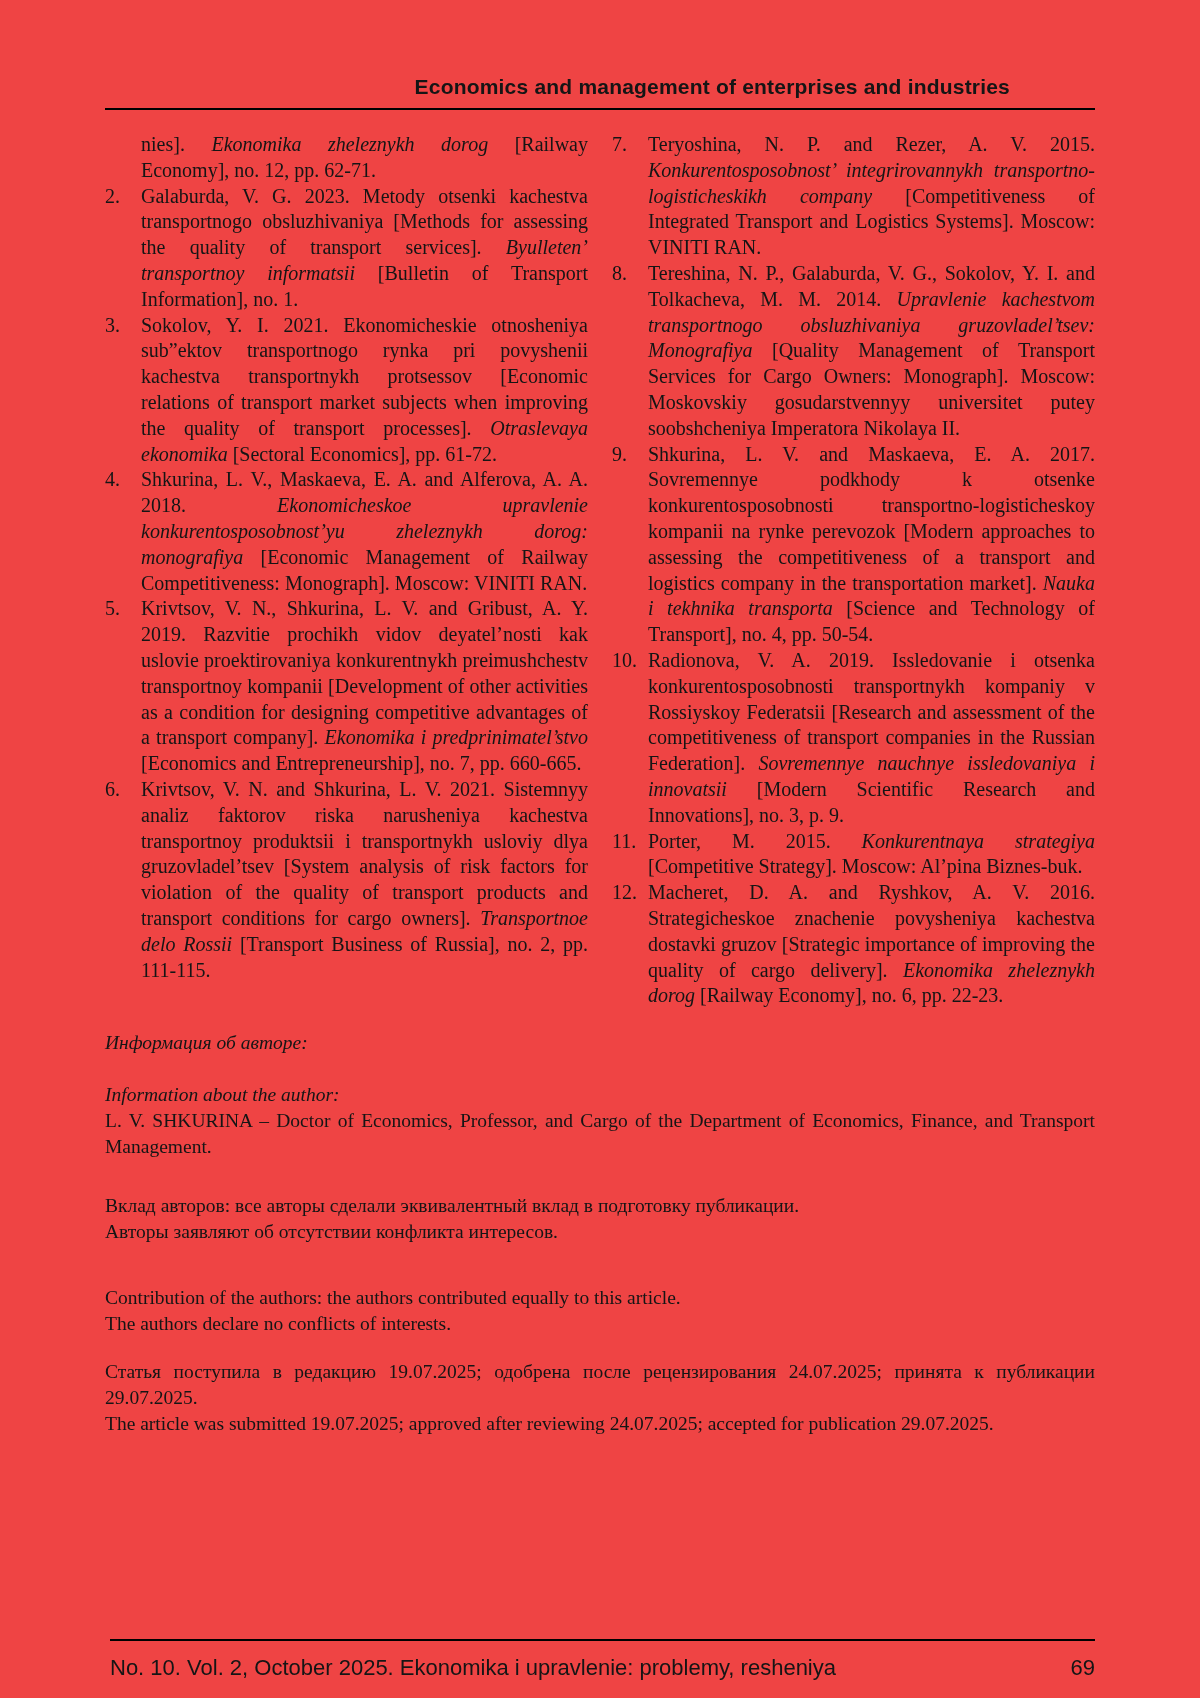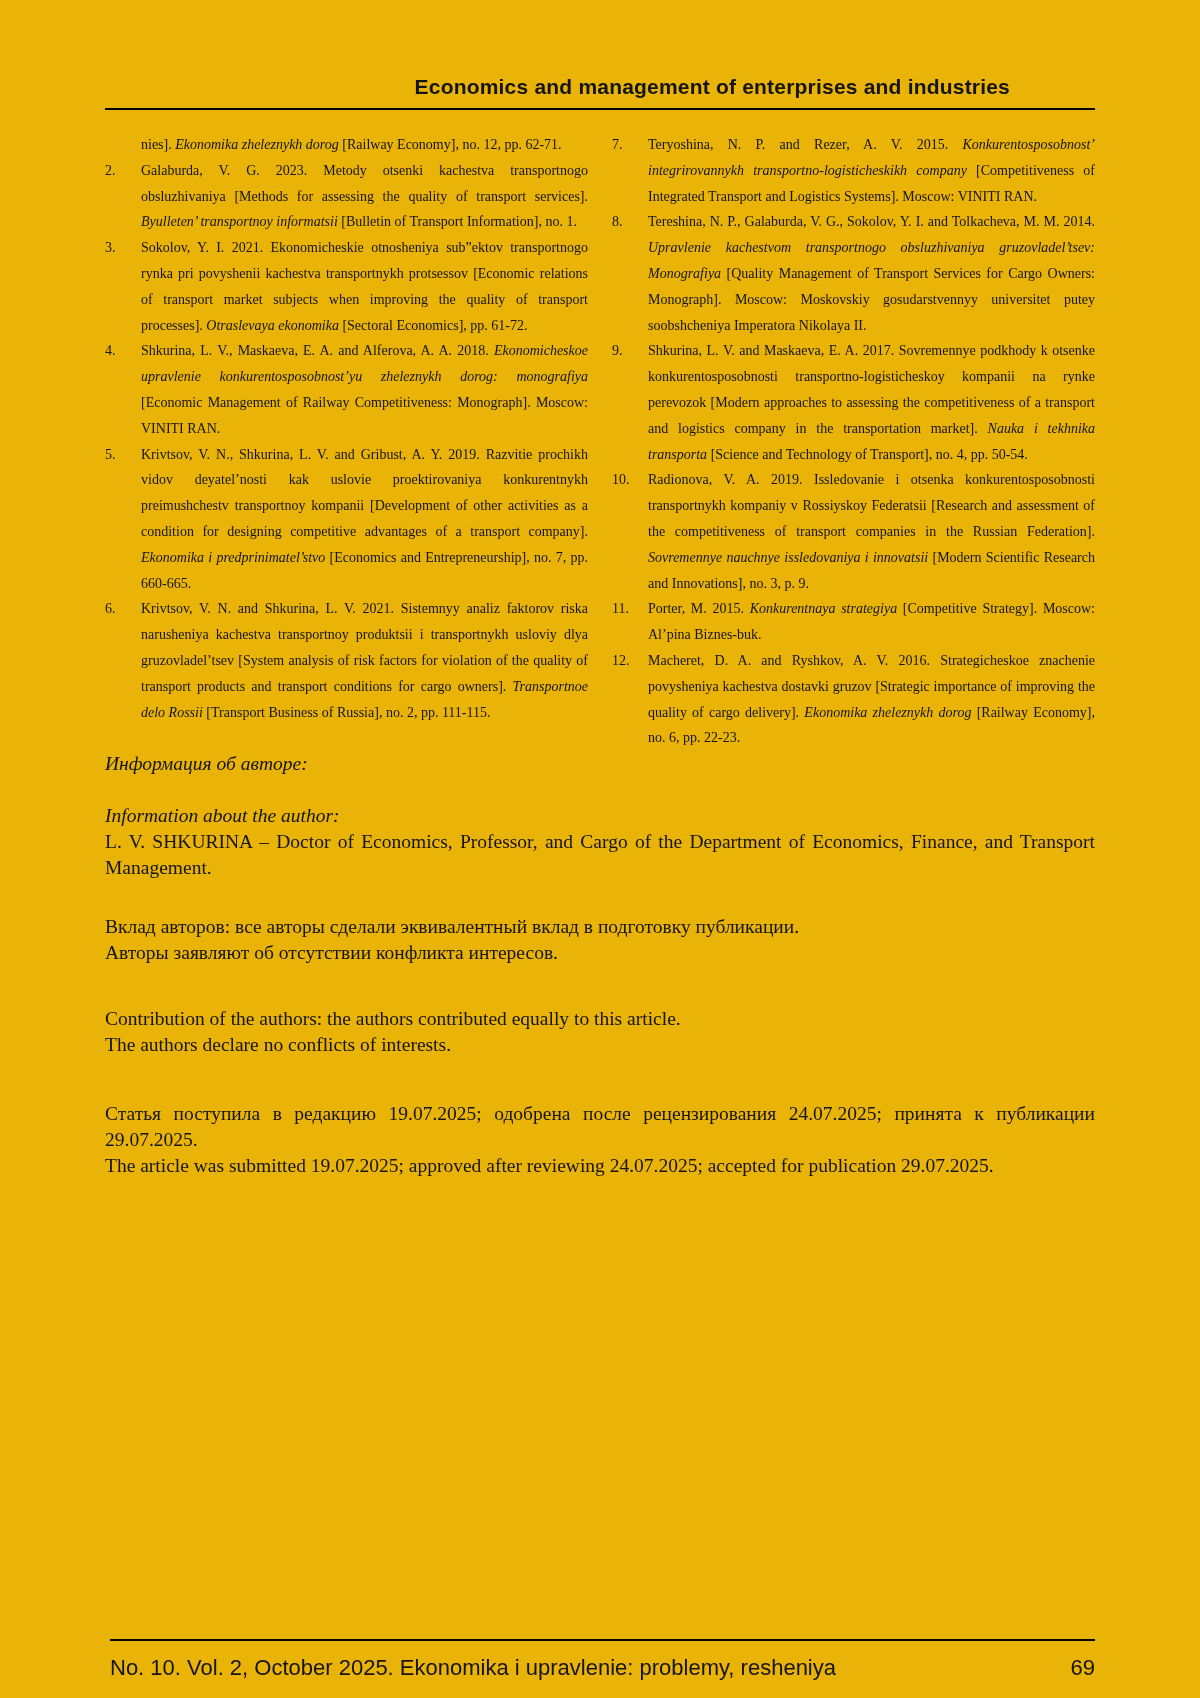--- a/index.html
+++ b/index.html
@@ -7,62 +7,62 @@
   body {
     width: 1200px; height: 1698px;
     font-family: "Liberation Serif", serif;
     color: #151515;
   }
   .page {
     position: relative;
     width: 1200px; height: 1698px;
     padding: 76px 105px 0 105px;
     overflow: hidden;
-    background: #eab308;
+    background: #ef4444;
   }
   
   .running-title {
     font-family: "Liberation Sans", sans-serif;
     font-weight: bold;
     font-size: 21px;
     line-height: 1;
     text-align: right;
     padding-right: 85px;
     letter-spacing: 0.2px;
   }
   .header-rule {
     border-bottom: 2px solid #000;
     margin-top: 11px;
   }
   
   .references {
     display: flex;
     gap: 24px;
     margin-top: 22px;
-    font-size: 14px;
+    font-size: 20px;
     line-height: 25.8px;
   }
   .ref-column { flex: 1 1 0; min-width: 0; }
   .ref-item {
     position: relative;
     padding-left: 36px;
     text-align: justify;
   }
   .ref-num { position: absolute; left: 0; top: 0; }
   .ref-text i { font-style: italic; }
   
   .info-block {
     font-size: 19.5px;
     line-height: 26px;
   }
-  .block-author-ru { }
+  .block-author-ru { margin-top: 21px; }
   .block-author-en { margin-top: 26px; }
   .block-contrib-ru { margin-top: 33px; }
   .block-contrib-en { margin-top: 40px; }
-  .block-dates { margin-top: 43px; }
+  .block-dates { margin-top: 22px; }
   .info-heading { font-style: italic; }
   .info-text { text-align: justify; }
   
   .page-footer {
     position: absolute;
     left: 110px; right: 105px; bottom: 16px;
     font-family: "Liberation Sans", sans-serif;
     font-size: 22px;
     line-height: 28px;
   }

